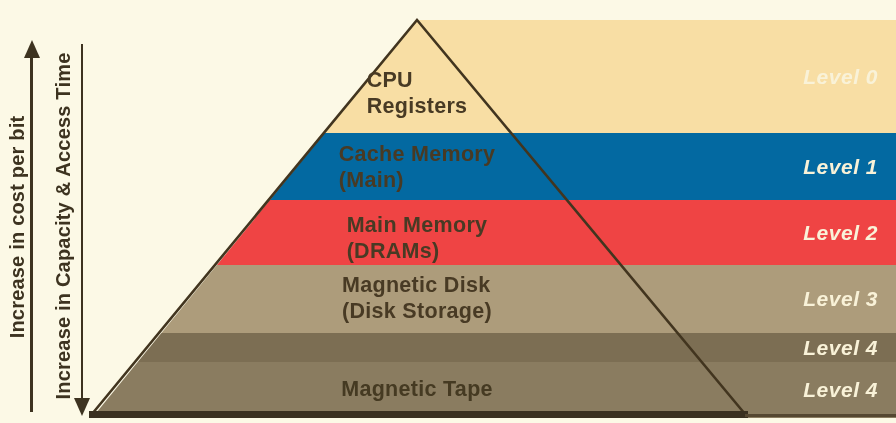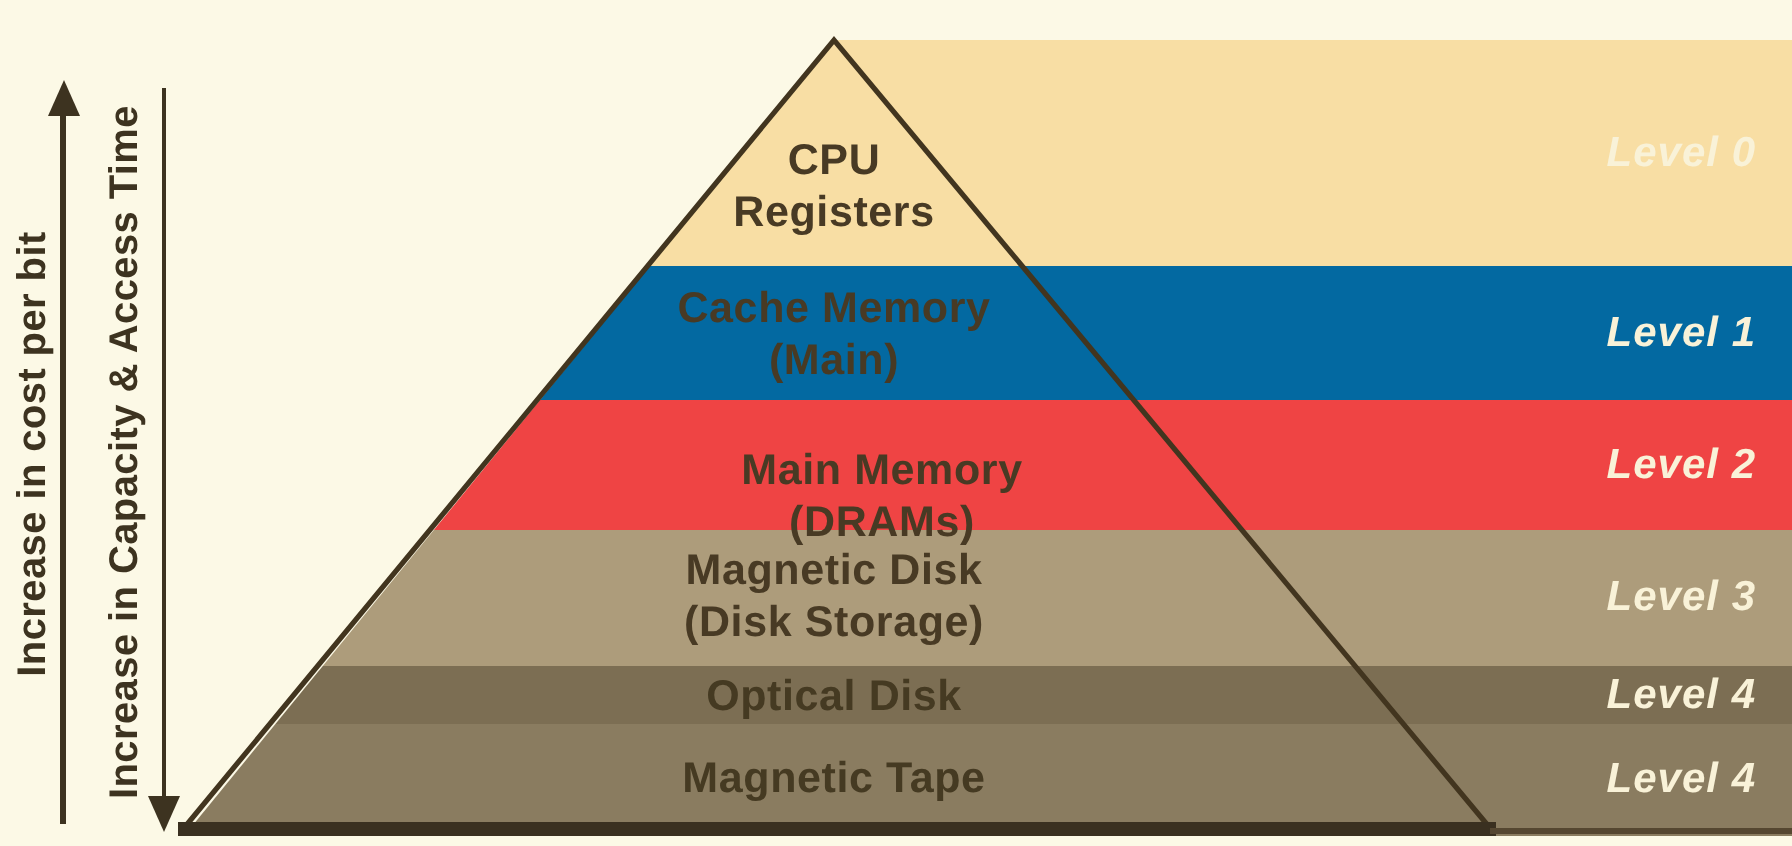--- a/index.html
+++ b/index.html
@@ -39,28 +39,28 @@
     background:#3A3020;
   }
   .base-line-right{
     position:absolute;left:745px;top:414px;width:151px;height:3px;
     background:#554731;
   }
   
   .plabel{
     position:absolute;left:417px;
     transform:translate(-50%,-50%);
-    text-align:center;white-space:nowrap;
+    white-space:nowrap;
     color:#483A24;font-size:21.5px;font-weight:700;line-height:26px;
     letter-spacing:.3px;
   }
   .plabel div:empty{display:none;}
   .pl-cpu{top:93px;}
   .pl-cache{top:167px;}
-  .pl-main{top:248px;margin-left:24px;}
+  .pl-main{top:238px;}
   .pl-disk{top:298px;}
   .pl-optical{top:348px;color:#453A22;}
   .pl-tape{top:389px;color:#453A22;}
   
   .vlabel{
     position:absolute;
     transform:translate(-50%,-50%) rotate(-90deg);
     white-space:nowrap;
     color:#3D3320;font-size:20px;font-weight:700;letter-spacing:.2px;
   }
@@ -125,23 +125,20 @@
     <div>(Main)</div>
   </div>
   <div class="plabel pl-main">
     <div>Main Memory</div>
     <div>(DRAMs)</div>
   </div>
   <div class="plabel pl-disk">
     <div>Magnetic Disk</div>
     <div>(Disk Storage)</div>
   </div>
-  <div class="plabel pl-optical">
-    <div>Optical Disk</div>
-  </div>
   <div class="plabel pl-tape">
     <div>Magnetic Tape</div>
   </div>
 
   <div class="vlabel vlabel-cost">Increase in cost per bit</div>
   <div class="arrow-line arrow-up-line"></div>
   <div class="arrow-head arrow-head-up"></div>
 
   <div class="vlabel vlabel-capacity">Increase in Capacity &amp; Access Time</div>
   <div class="arrow-line arrow-down-line"></div>

